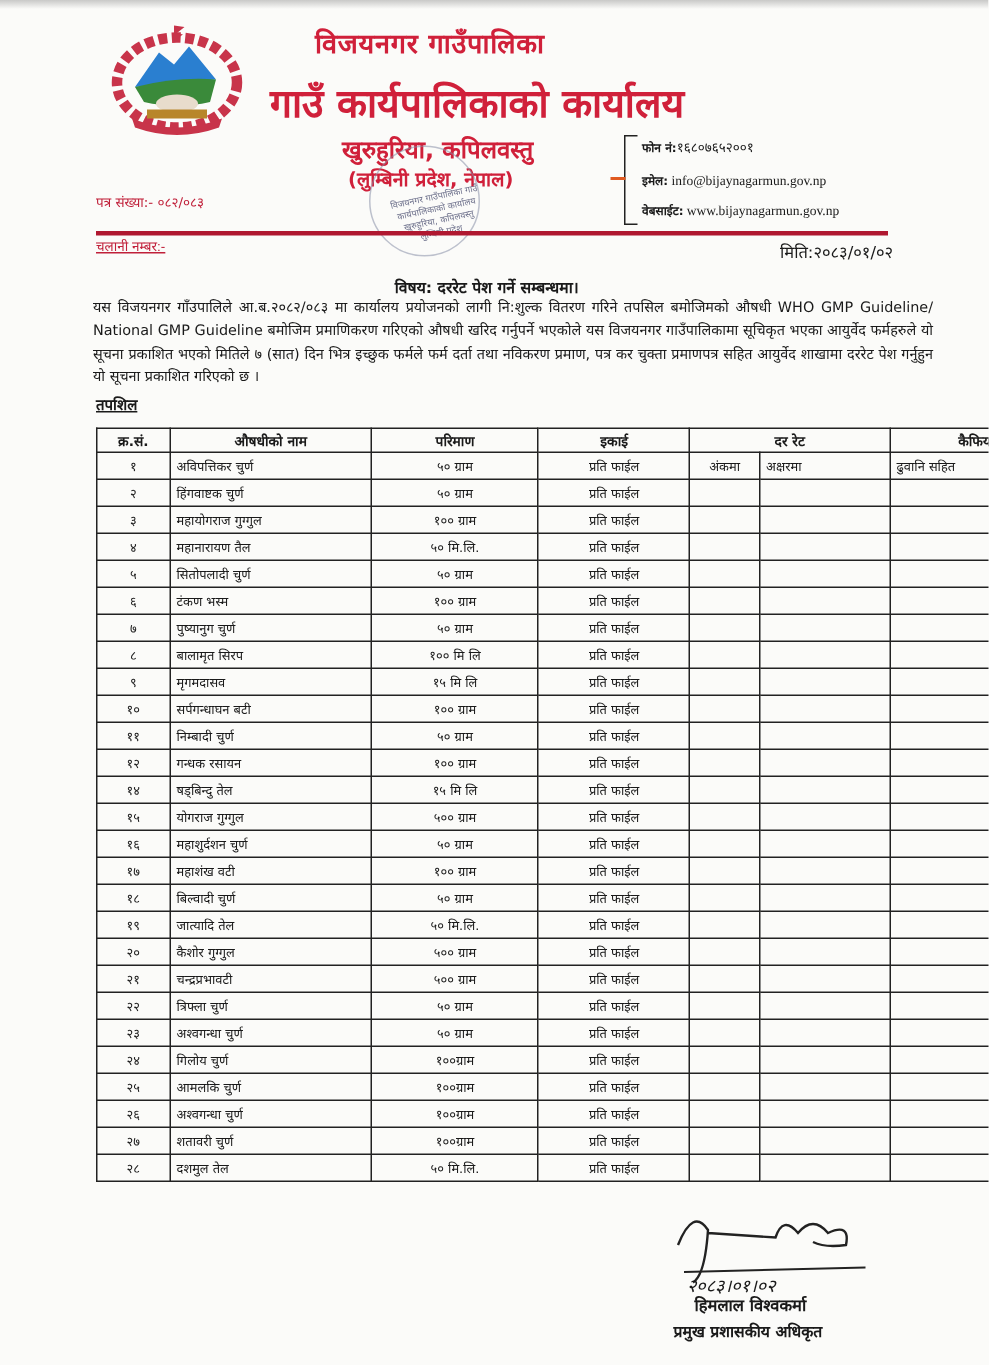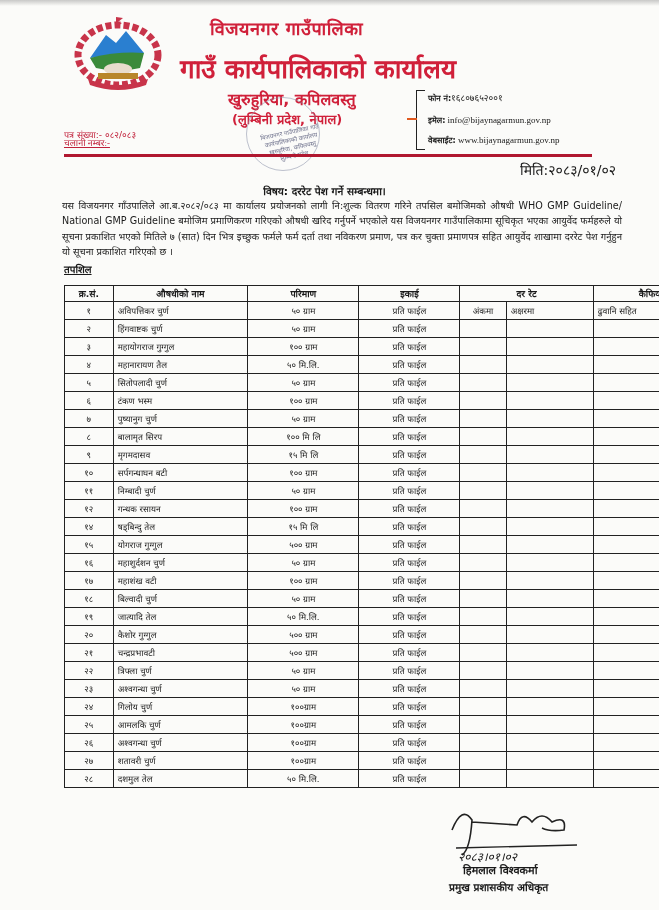--- a/index.html
+++ b/index.html
@@ -12,23 +12,23 @@
   .org2 { left:180px; top:50px; font-size:26px; font-weight:bold; color:#d0203a; font-family:"DejaVu Sans", sans-serif; }
   .addr1 { left:228px; top:88px; font-size:16px; font-weight:bold; color:#d0203a; font-family:"DejaVu Sans", sans-serif; }
   .addr2 { left:232px; top:110px; font-size:13px; font-weight:bold; color:#d0203a; font-family:"DejaVu Sans", sans-serif; }
   .stamp { left:246px; top:97px; width:72px; height:72px; border-radius:50%; border:1.5px solid #8890a8; opacity:.55; }
   .stamptext { left:262px; top:128px; width:60px; font-size:6px; color:#4a4e70; transform:rotate(-12deg); line-height:8px; text-align:center; opacity:.8; }
   .bracket { left:416px; top:90px; width:8px; height:58px; border:1.5px solid #222; border-right:none; }
   .bracket-tick { left:407px; top:118px; width:10px; height:2px; background:#e05a20; }
   .contact { left:428px; font-size:9px; font-family:"Liberation Serif", serif; }
   .contact b { font-family:"DejaVu Sans", sans-serif; font-size:8px; }
   .refno { left:64px; top:128px; font-size:9px; color:#c0203a; font-family:"DejaVu Sans", sans-serif; }
-  .dispatch { left:64px; top:136px; font-size:9px; color:#c0203a; font-family:Liberation Serif, serif; text-decoration:underline; }
+  .dispatch { left:64px; top:157px; font-size:9px; color:#c0203a; font-family:Liberation Sans, sans-serif; text-decoration:underline; }
   .rule { left:64px; top:154px; width:528px; height:2.5px; background:#b01830; }
-  .date { left:520px; top:160px; font-size:14px; font-family:"DejaVu Sans", sans-serif;text-align:right; }
+  .date { left:520px; top:160px; font-size:11px; font-family:"DejaVu Sans", sans-serif;text-align:right; }
   .subject { left:0; width:649px; top:184px; text-align:center; font-size:10.5px; font-weight:bold; font-family:"DejaVu Sans", sans-serif; }
   .body { left:62px; top:198px; width:560px; font-size:9.6px; line-height:15.4px; font-family:"DejaVu Sans", sans-serif; text-align:justify; }
   .tapsil { left:64px; top:262px; font-size:10px; font-weight:bold; text-decoration:underline; font-family:"DejaVu Sans", sans-serif; }
   table.t { position:absolute; left:64px; top:285px; width:648px; border-collapse:collapse; font-family:"DejaVu Sans", sans-serif; font-size:8.6px; }
   table.t th, table.t td { border:1px solid #222; padding:0 4px; height:17px; white-space:nowrap; }
   table.t th { font-weight:bold; text-align:center; font-size:9.2px; height:15px; }
   td.c { text-align:center; }
   .sig { left:442px; top:800px; width:140px; height:70px; }
   .signame { left:463px; top:862px; font-size:11px; font-weight:bold; font-family:"DejaVu Sans", sans-serif; }
   .sigtitle { left:449px; top:880px; font-size:10.5px; font-weight:bold; font-family:"DejaVu Sans", sans-serif; }

